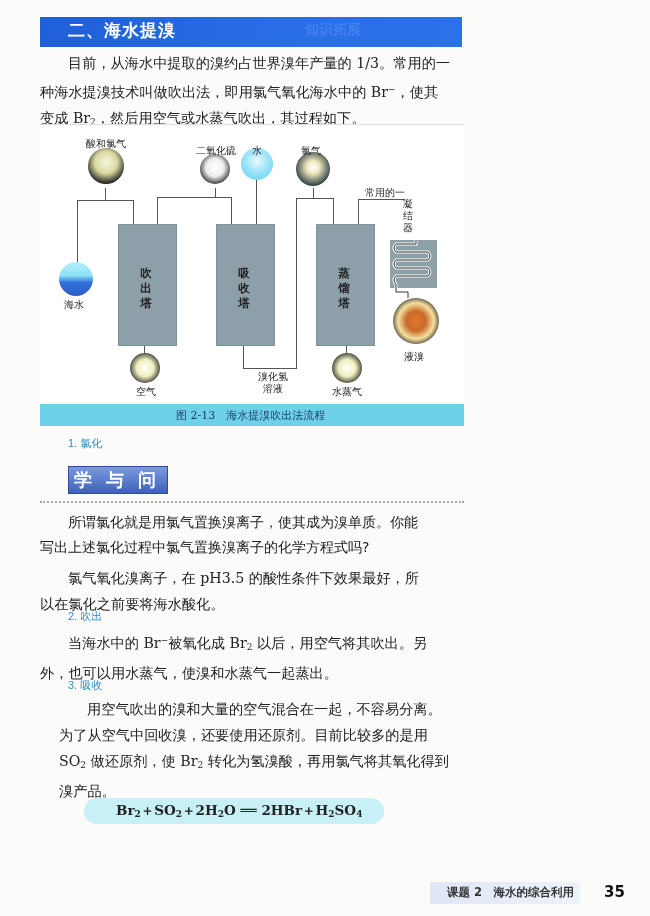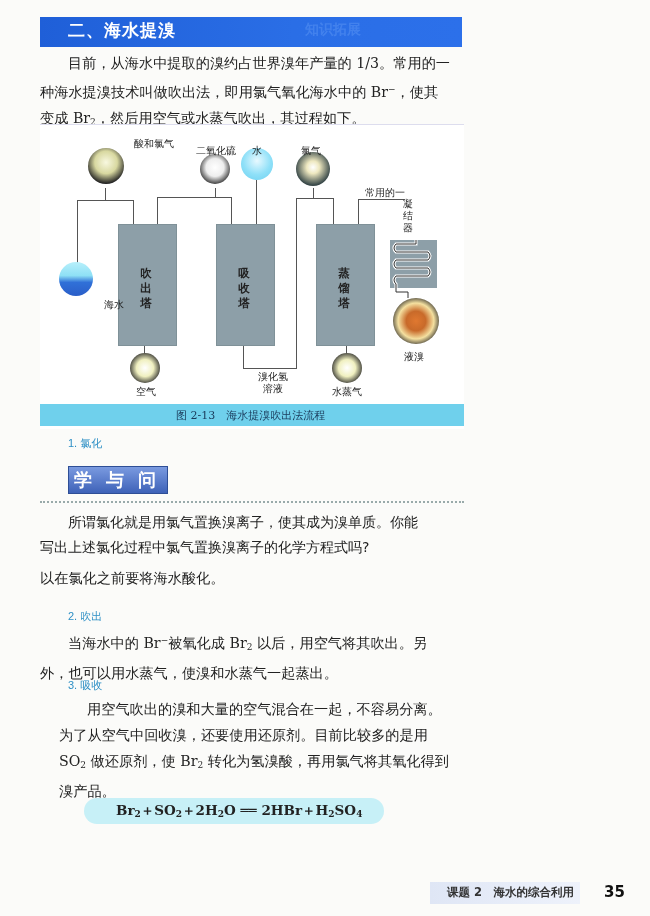--- a/index.html
+++ b/index.html
@@ -83,46 +83,47 @@
 
 <div class="abs circ" style="left:88px;top:148px;width:36px;height:36px;background:radial-gradient(circle at 50% 40%,#f8f8e0 0%,#d8d8a0 40%,#222 75%);"></div>
 <div class="abs circ" style="left:200px;top:154px;width:30px;height:30px;background:radial-gradient(circle at 50% 45%,#fff 0%,#eee 40%,#222 80%);"></div>
 <div class="abs circ" style="left:241px;top:148px;width:32px;height:32px;background:radial-gradient(circle at 50% 40%,#e8f9ff 0%,#8fe0f8 55%,#6cd0f0 100%);"></div>
 <div class="abs circ" style="left:296px;top:152px;width:34px;height:34px;background:radial-gradient(circle at 50% 45%,#fff 0%,#eee8c0 25%,#3a4a4a 70%,#111 100%);"></div>
 <div class="abs circ" style="left:59px;top:262px;width:34px;height:34px;background:linear-gradient(180deg,#b8f0fb 0%,#8ee0f5 40%,#3070d8 60%,#2a5ec8 100%);"></div>
 <div class="abs circ" style="left:130px;top:353px;width:30px;height:30px;background:radial-gradient(circle at 50% 50%,#fff 0%,#f0f0c0 40%,#222 80%);"></div>
 <div class="abs circ" style="left:332px;top:353px;width:30px;height:30px;background:radial-gradient(circle at 50% 50%,#fff 0%,#f0f0c0 40%,#222 80%);"></div>
 <div class="abs circ" style="left:393px;top:298px;width:46px;height:46px;background:radial-gradient(circle at 50% 50%,#e07830 0%,#c86a2a 30%,#f4e0a0 55%,#222 80%);"></div>
 
-<div class="abs lbl" style="left:86px;top:137px;margin-left:48px;">酸和氯气</div>
+<div class="abs lbl" style="left:86px;top:137px;">酸和氯气</div>
 <div class="abs lbl" style="left:196px;top:144px;font-family:Liberation Mono, monospace;">二氧化硫</div>
 <div class="abs lbl" style="left:252px;top:144px;">水</div>
 <div class="abs lbl" style="left:301px;top:144px;">氯气</div>
 <div class="abs lbl" style="left:365px;top:186px;">常用的一</div>
 <div class="abs lbl" style="left:403px;top:198px;width:12px;white-space:normal;line-height:12px;">凝结器</div>
-<div class="abs lbl" style="left:64px;top:298px;margin-left:40px;">海水</div>
+<div class="abs lbl" style="left:64px;top:298px;">海水</div>
 <div class="abs lbl" style="left:136px;top:385px;">空气</div>
 <div class="abs lbl" style="left:256px;top:371px;width:34px;white-space:normal;line-height:12px;text-align:center;">溴化氢溶液</div>
 <div class="abs lbl" style="left:332px;top:385px;">水蒸气</div>
 <div class="abs lbl" style="left:404px;top:350px;">液溴</div>
 
 <div class="abs caption-bar"></div>
 <div class="abs caption">图 2-13　海水提溴吹出法流程</div>
 
 <div class="abs heading" style="left:68px;top:436px;">1. 氯化</div>
 
 <div class="abs xw-badge"></div>
 <div class="abs xw-text">学与问</div>
 <div class="abs dots"></div>
 <div class="abs qtext" style="left:40px;top:510px;">
   <div><span class="ind" style="display:inline-block;width:28px;"></span><span>所谓氯化就是用氯气置换溴离子，使其成为溴单质。你能</span></div>
   <div><span>写出上述氯化过程中氯气置换溴离子的化学方程式吗?</span></div>
 </div>
 
 <div class="abs para" style="left:40px;top:565px;">
+  <div><span class="ind"></span><span>氯气氧化溴离子，在 pH3.5 的酸性条件下效果最好，所</span></div>
   <div><span>以在氯化之前要将海水酸化。</span></div>
 </div>
 
 <div class="abs heading" style="left:68px;top:609px;">2. 吹出</div>
 
 <div class="abs para" style="left:40px;top:627px;">
   <div><span class="ind"></span><span>当海水中的 Br</span><span class="sup">−</span><span>被氧化成 Br</span><span class="sub">2</span><span> 以后，用空气将其吹出。另</span></div>
   <div><span>外，也可以用水蒸气，使溴和水蒸气一起蒸出。</span></div>
 </div>
 

